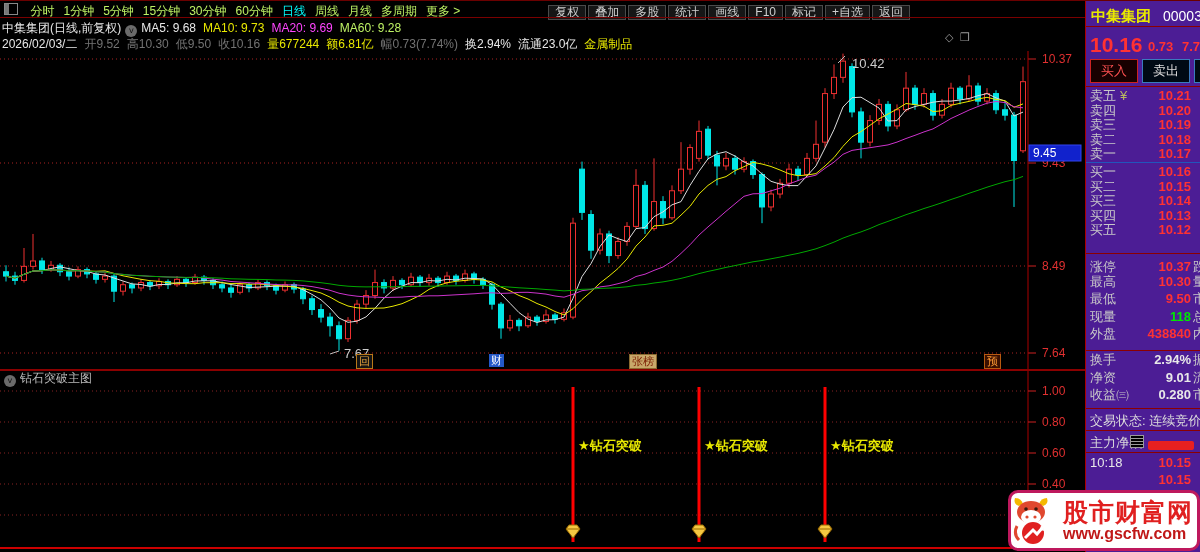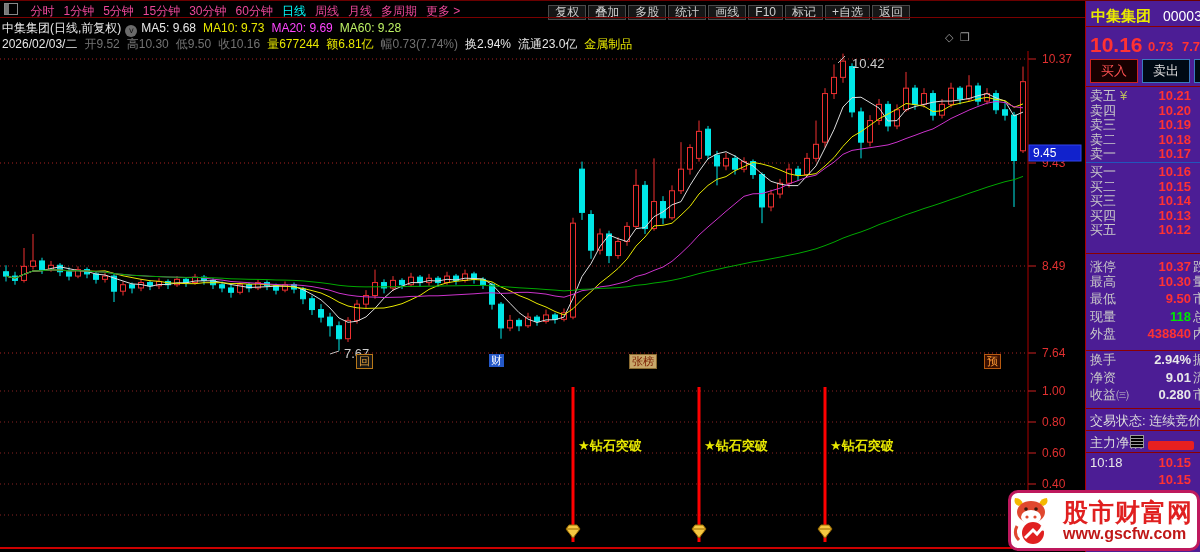--- a/index.html
+++ b/index.html
@@ -1,20 +1,20 @@
 <!DOCTYPE html>
 <html><head>
 <meta charset="utf-8">
 <style>
   html,body{margin:0;padding:0;background:#222;}
   #app{position:relative;width:1200px;height:552px;background:#000;overflow:hidden;
        font-family:"Liberation Sans","DejaVu Sans",sans-serif;border-top:1px solid #6a0000;}
   
   .topbar{position:absolute;left:0;top:0;width:1085px;height:16px;}
-  .tb-item{position:relative;display:inline-block;color:#ec4899;font-size:12px;line-height:16px;
+  .tb-item{position:relative;display:inline-block;color:#bef264;font-size:12px;line-height:16px;
            margin-right:9px;cursor:pointer;white-space:nowrap;}
   .tb-item.active{color:#00ffff;}
   .app-icon{display:inline-block;width:12px;height:10px;border:1px solid #888;margin:2px 8px 0 4px;
             vertical-align:top;background:linear-gradient(90deg,#777 0 4px,#000 4px);}
   .tb-right{position:absolute;right:175px;top:1px;white-space:nowrap;}
   .tb-btn{display:inline-block;color:#cfcfcf;font-size:12px;line-height:13px;padding:0 6px;
           border:1px solid #4a4a4a;background:#161616;margin-left:2px;cursor:pointer;}
   .hline{position:absolute;background:#7a0000;height:1px;}
   
   .title-row{position:absolute;left:2px;top:19px;font-size:12px;white-space:nowrap;color:#e8e8e8;}
@@ -368,20 +368,23 @@
       <line x1="818" y1="528" x2="832" y2="528" stroke="#9a6a00"></line>
     </svg>
 
   <div id="badges">
       <div class="badge badge-gold" style="left: 356px;">回</div>
       <div class="badge badge-blue" style="left: 489px;">财</div>
       <div class="badge badge-tan" style="left: 629px;">张榜</div>
       <div class="badge badge-orange" style="left: 984px;">预</div>
     </div>
 
+  <div class="sub-header">
+    <span class="collapse-icon">˅</span><span>钻石突破主图</span>
+  </div>
 
   <div class="hline" style="left:0;top:546px;width:1200px;height:2px;background:#cc0000;"></div>
 
   <div class="panel">
     <span class="panel-name">中集集团</span>
     <span class="panel-code">000039</span>
     <span class="price-big">10.16</span>
     <span class="price-chg">0.73</span>
     <span class="price-pct">7.74%</span>
     <div class="btn btn-buy">买入</div>

